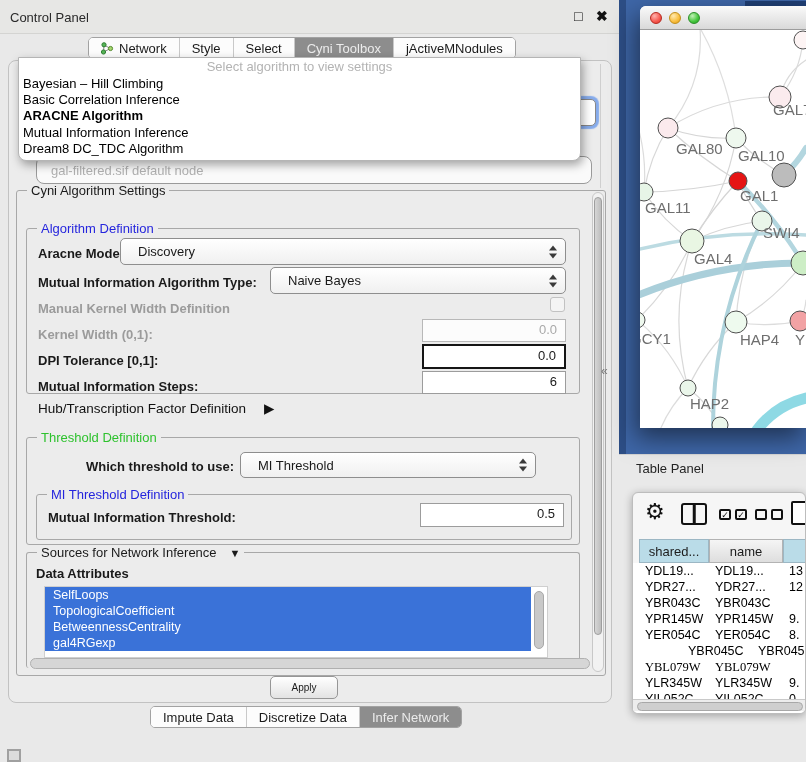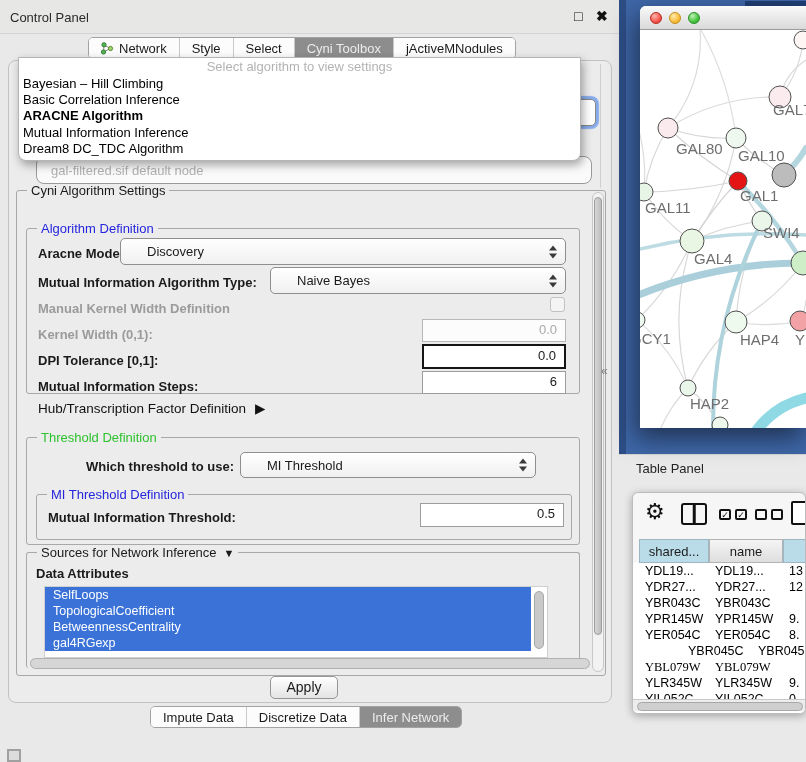--- a/index.html
+++ b/index.html
@@ -40,43 +40,43 @@
   .legend{position:absolute;top:-8px;left:10px;background:#ececec;padding:0 4px;font-size:13px;white-space:nowrap}
   .leg-blue{color:#2525dd}
   .leg-green{color:#2ec22e}
 
   .lbl{position:absolute;font-size:13px;font-weight:bold;color:#1a1a1a;white-space:nowrap}
   .dis{color:#9b9b9b}
   .fld{position:absolute;background:#fff;border:1px solid #9c9c9c;font-size:13px;text-align:right;padding:2px 8px 0 8px}
   .fld.dis{background:#fcfcfc;border-color:#b8b8b8;color:#a9a9a9}
   .fld.focus{border:2px solid #151515}
 
-  .cmb{position:absolute;background:linear-gradient(#ffffff,#f0f0f0);border:1px solid #8e8e8e;border-radius:5px;font-size:13px;display:flex;align-items:center;padding-left:26px}
+  .cmb{position:absolute;background:linear-gradient(#ffffff,#f0f0f0);border:1px solid #8e8e8e;border-radius:5px;font-size:13px;display:flex;align-items:center;padding-left:17px}
   .cmb .ar{position:absolute;right:8px;top:50%;transform:translateY(-50%);width:8px;height:13px}
   .ar::before,.ar::after{content:"";position:absolute;left:0;border-left:4px solid transparent;border-right:4px solid transparent}
   .ar::before{top:0;border-bottom:5px solid #3a3a3a}
   .ar::after{bottom:0;border-top:5px solid #3a3a3a}
 
   .chk{position:absolute;width:15px;height:15px;border:1px solid #c2c2c2;border-radius:3px;background:#f4f4f4}
 
   
   #v-scroll{left:592px;top:192px;width:12px;height:480px;background:#f2f2f2;border:1px solid #c8c8c8;border-radius:6px}
   #v-thumb{position:absolute;left:1px;top:4px;width:8px;height:438px;background:linear-gradient(90deg,#d6d6d6,#bdbdbd);border:1px solid #9e9e9e;border-radius:5px}
   #h-scroll{left:28px;top:657px;width:566px;height:13px}
   #h-thumb{position:absolute;left:2px;top:1px;width:560px;height:11px;background:#d6d6d6;border:1px solid #b0b0b0;border-radius:6px}
 
   
-  #hub-row{left:38px;top:400px;font-size:13.5px;color:#111;display:flex;align-items:center;gap:9px}
+  #hub-row{left:38px;top:400px;font-size:13.5px;color:#111;display:flex;align-items:center;gap:18px}
 
   
   #attr-list{left:44px;top:586px;width:504px;height:72px;background:#fff;border:1px solid #cfcfcf;overflow:hidden}
   .attr-item{height:16px;line-height:16px;background:#3a72d8;color:#fff;font-size:12.5px;padding-left:8px;width:486px}
   #list-thumb{position:absolute;right:3px;top:4px;width:10px;height:58px;background:#c9c9c9;border:1px solid #a8a8a8;border-radius:5px}
 
-  #apply-btn{left:270px;top:676px;width:68px;height:23px;background:linear-gradient(#ffffff,#e3e3e3);border:1px solid #969696;border-radius:5px;font-size:14px;text-align:center;line-height:21px}
+  #apply-btn{left:270px;top:676px;width:68px;height:23px;background:linear-gradient(#ffffff,#e3e3e3);border:1px solid #969696;border-radius:5px;font-size:10px;text-align:center;line-height:21px}
 
   #panel-grip{left:601px;top:364px;font-size:12px;color:#777}
   #bl-square{left:7px;top:749px;width:14px;height:13px;border:2px solid #a0a0a0;background:#dcdcdc}
 
   
   #desktop{left:619px;top:0;width:187px;height:455px;background:#3e66a7}
   #desk-shade{left:619px;top:0;width:7px;height:455px;background:#2d4e86}
   #navy-strip{left:745px;top:1px;width:61px;height:7px;background:#1f3e73}
   #net-win{left:640px;top:6px;width:166px;height:422px;background:#fff;border-radius:6px 0 0 0;box-shadow:-4px 10px 24px rgba(0,0,0,.5)}
   #net-titlebar{position:absolute;left:0;top:0;width:100%;height:24px;background:linear-gradient(#fafafa,#d9d9d9);border-bottom:1px solid #9c9c9c;border-radius:6px 0 0 0}
@@ -200,21 +200,21 @@
   <span>MI Threshold</span>
     <span class="ar"></span>
 </div>
 <div class="grp" style="left:36px;top:494px;width:536px;height:46px">
   <span class="legend leg-blue">MI Threshold Definition</span>
 </div>
 <div class="lbl" style="left:48px;top:510px">Mutual Information Threshold:</div>
 <div class="fld" style="left:420px;top:503px;width:144px;height:24px">0.5</div>
 
 <div class="grp" style="left:26px;top:552px;width:554px;height:116px;border-bottom:none">
-  <span class="legend" style="display:flex;gap:7px;align-items:center">
+  <span class="legend" style="display:flex;gap:13px;align-items:center">
       <span>Sources for Network Inference</span>
       <span style="font-size:11px">▼</span>
     </span>
 </div>
 <div class="lbl" style="left:36px;top:566px">Data Attributes</div>
 <div class="abs" id="attr-list">
   <div id="attr-items">
       <div class="attr-item">SelfLoops</div>
       <div class="attr-item">TopologicalCoefficient</div>
       <div class="attr-item">BetweennessCentrality</div>

